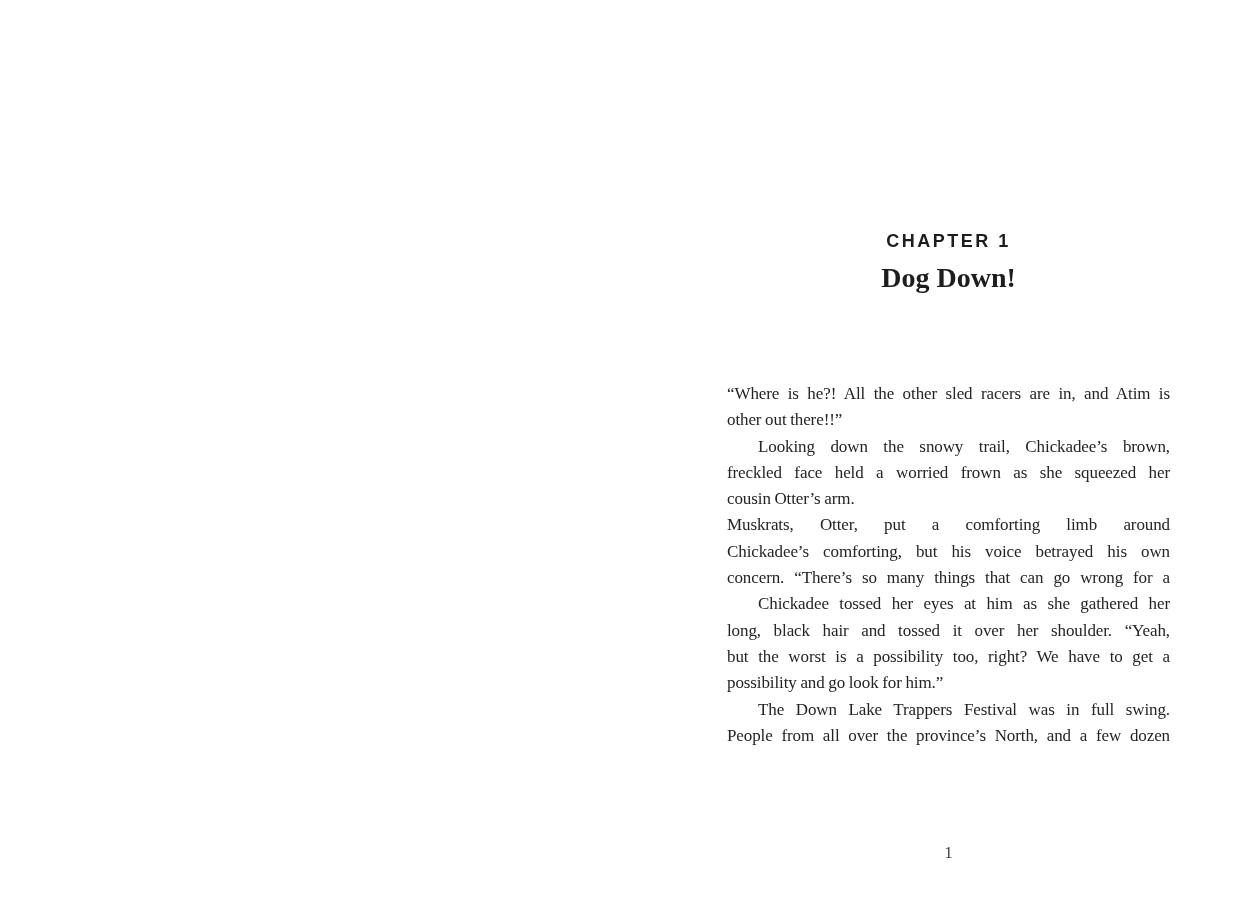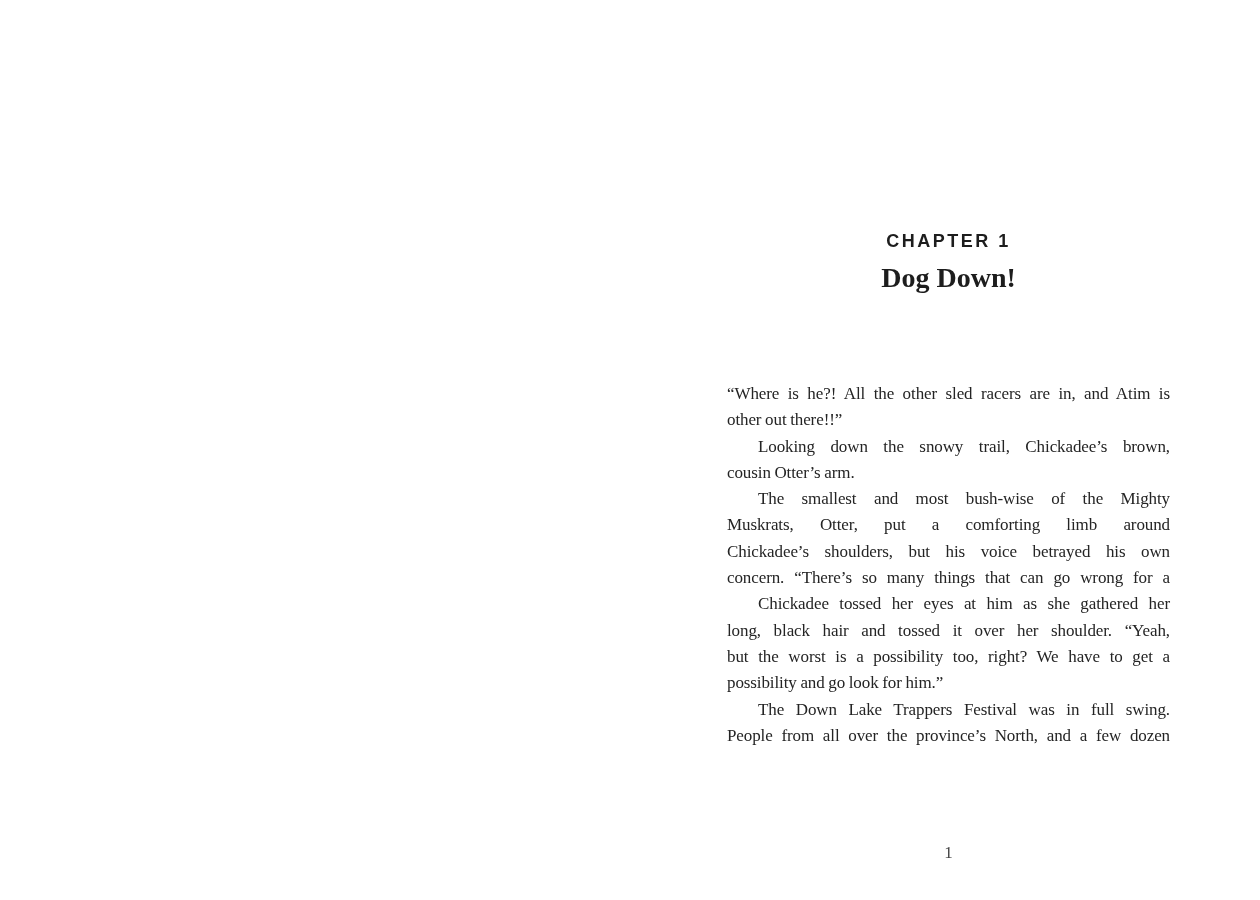--- a/index.html
+++ b/index.html
@@ -72,24 +72,24 @@
 <div class="spread">
   <div class="page-left"></div>
   <div class="page-right">
     <div class="text-column">
       <div class="chapter-label">CHAPTER 1</div>
       <div class="chapter-title">Dog Down!</div>
       <div class="body-text">
           <div class="line">“Where is he?! All the other sled racers are in, and Atim is</div>
           <div class="line end">other out there!!”</div>
           <div class="line indent">Looking down the snowy trail, Chickadee’s brown,</div>
+          <div class="line">freckled face held a worried frown as she squeezed her</div>
           <div class="line end">cousin Otter’s arm.</div>
-          <div class="line indent">The smallest and most bush-wise of the Mighty</div>
           <div class="line">Muskrats, Otter, put a comforting limb around</div>
-          <div class="line">Chickadee’s shoulders, but his voice betrayed his own</div>
+          <div class="line">Chickadee’s comforting, but his voice betrayed his own</div>
           <div class="line">concern. “There’s so many things that can go wrong for a</div>
           <div class="line indent">Chickadee tossed her eyes at him as she gathered her</div>
           <div class="line">long, black hair and tossed it over her shoulder. “Yeah,</div>
           <div class="line">but the worst is a possibility too, right? We have to get a</div>
           <div class="line end">possibility and go look for him.”</div>
           <div class="line indent">The Down Lake Trappers Festival was in full swing.</div>
           <div class="line">People from all over the province’s North, and a few dozen</div>
         </div>
       <div class="page-number">1</div>
     </div>

